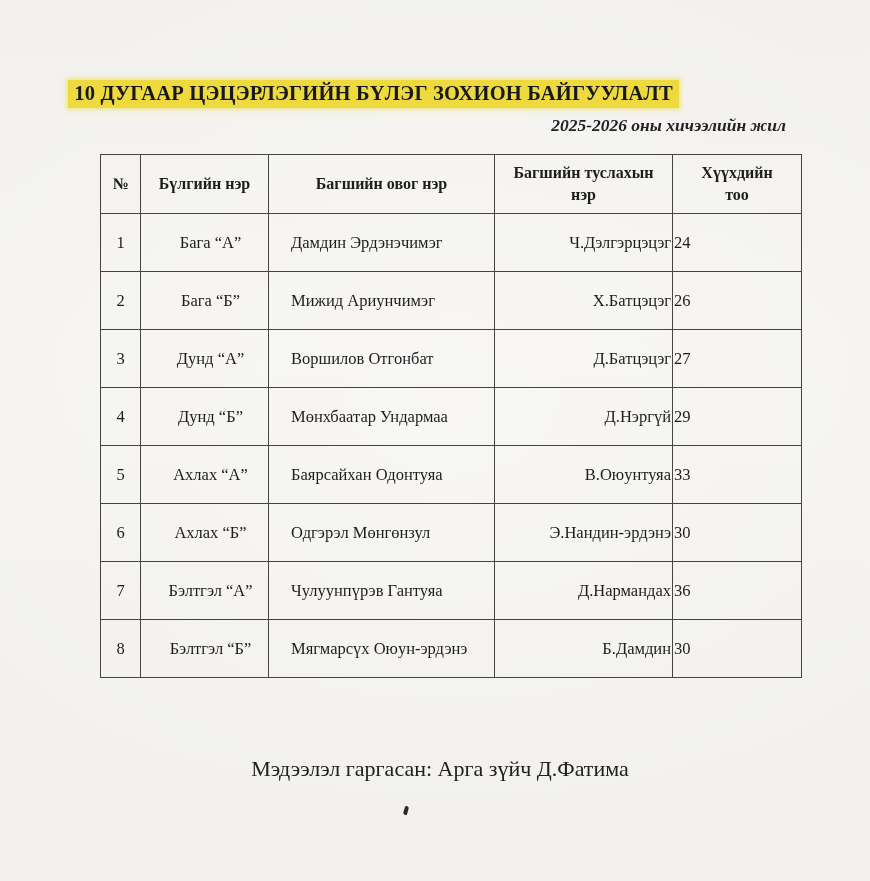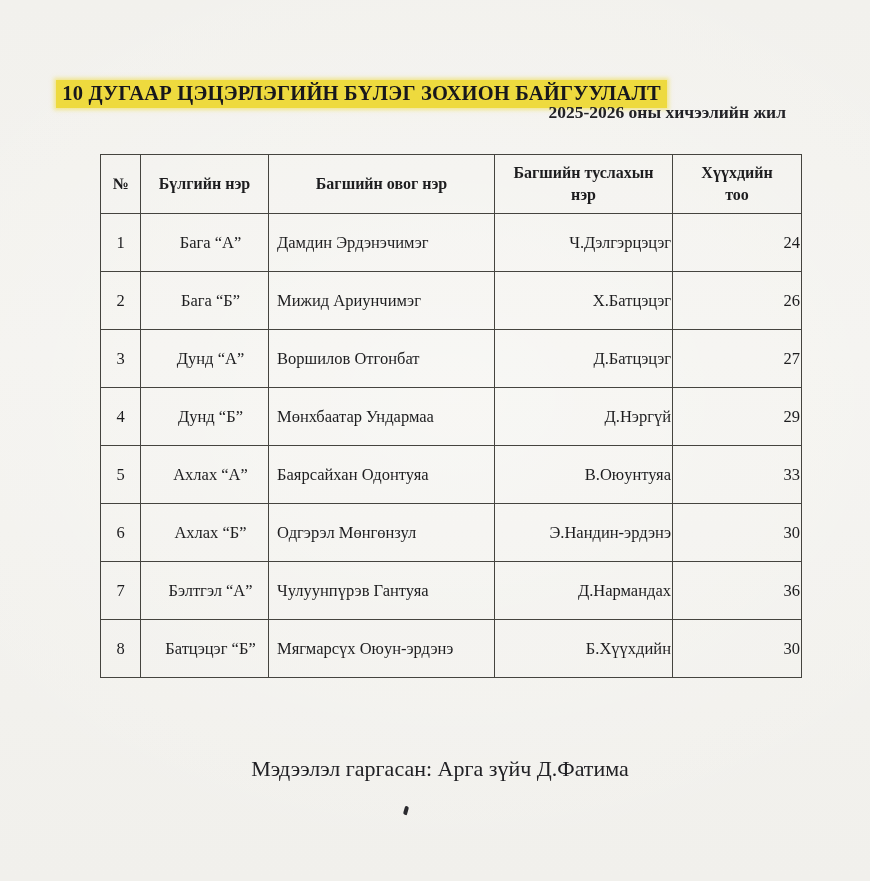--- a/index.html
+++ b/index.html
@@ -21,38 +21,40 @@
     background:
       radial-gradient(ellipse 120% 90% at 52% 45%, rgba(255,255,255,0.35) 0%, rgba(255,255,255,0) 60%),
       linear-gradient(180deg, #f2f1ed 0%, #f4f3ef 40%, #f1f0ec 100%);
   }
   .title-wrap {
     position: absolute;
     top: 80px;
     left: 0;
     width: 709px;
     text-align: center;
+    padding-left: 12px;
   }
   .doc-title {
     display: inline-block;
     margin-left: 14px;
     background: #eeda3e;
     box-shadow: 0 0 4px 2px rgba(238,218,62,0.55);
     padding: 2px 6px 3px 6px;
     font-size: 20.5px;
     font-weight: bold;
     letter-spacing: 0.2px;
     color: #17171c;
   }
   .subtitle-wrap {
     position: absolute;
-    top: 102px;
+    top: 115px;
     left: 100px;
     width: 686px;
     text-align: right;
+    font-style: italic;
   }
   .doc-subtitle {
     font-size: 17.5px;
     font-weight: bold;
     color: #222226;
   }
   table.doc-table {
     position: absolute;
     top: 154px;
     left: 100px;
@@ -78,23 +80,23 @@
   table.doc-table tbody td {
     height: 55px;
   }
   .col-no    { width: 40px;  }
   .col-group { width: 128px; }
   .col-name  { width: 226px; }
   .col-asst  { width: 178px; }
   .col-count { width: 129px; }
   td.c-no    { text-align: center; }
   td.c-group { text-align: center; padding-left: 13px; }
-  td.c-name  { text-align: left; padding-left: 8px; }
+  td.c-name  { text-align: left; padding-left: 22px; }
   td.c-asst  { text-align: right; }
-  td.c-count { text-align: right; }
+  td.c-count { text-align: left; }
   tr.total-row td {
     height: 50px;
   }
   tr.total-row td.c-count {
     font-weight: bold;
     font-size: 17px;
   }
   .footer-wrap {
     position: absolute;
     top: 756px;
@@ -194,23 +196,23 @@
       </tr>
       <tr>
         <td class="c-no">7</td>
         <td class="c-group">Бэлтгэл “А”</td>
         <td class="c-name">Чулуунпүрэв Гантуяа</td>
         <td class="c-asst">Д.Нармандах</td>
         <td class="c-count">36</td>
       </tr>
       <tr>
         <td class="c-no">8</td>
-        <td class="c-group">Батцэцэг “Б”</td>
+        <td class="c-group">Бэлтгэл “Б”</td>
         <td class="c-name">Мягмарсүх Оюун-эрдэнэ</td>
-        <td class="c-asst">Б.Хүүхдийн</td>
+        <td class="c-asst">Б.Дамдин</td>
         <td class="c-count">30</td>
       </tr>
     </tbody>
   </table>
 
   <div class="footer-wrap">
     <span class="footer-note">Мэдээлэл гаргасан: Арга зүйч Д.Фатима</span>
   </div>
 
   <div class="ink-mark"></div>

